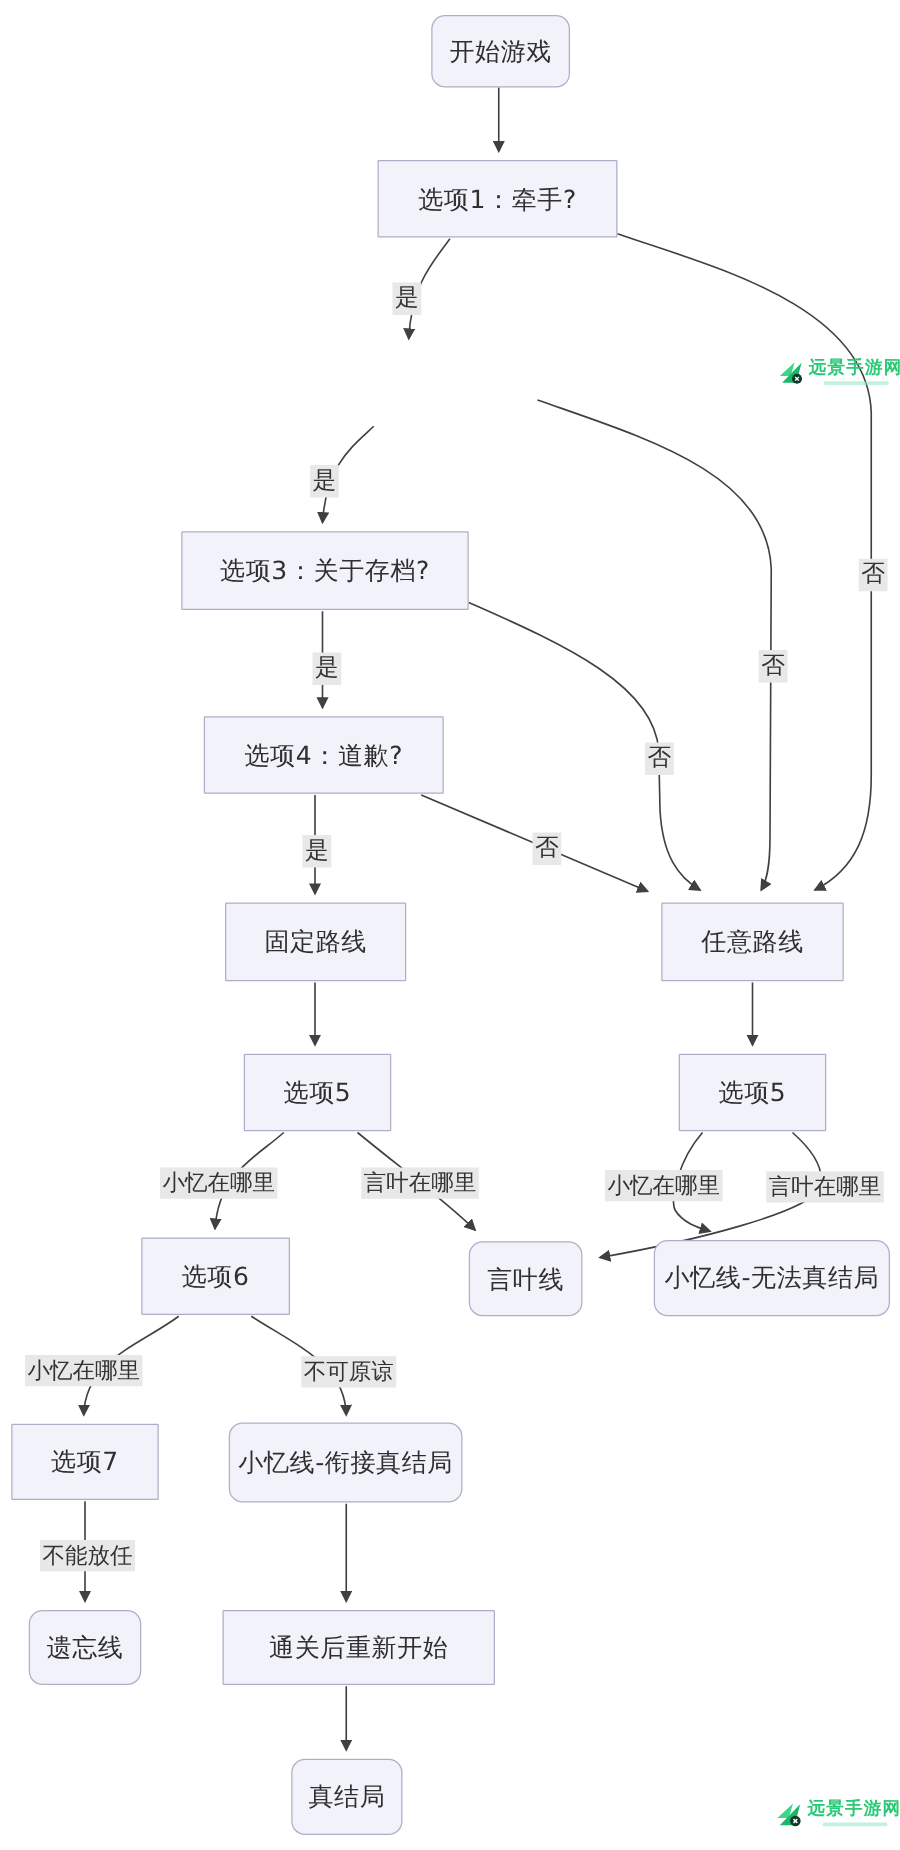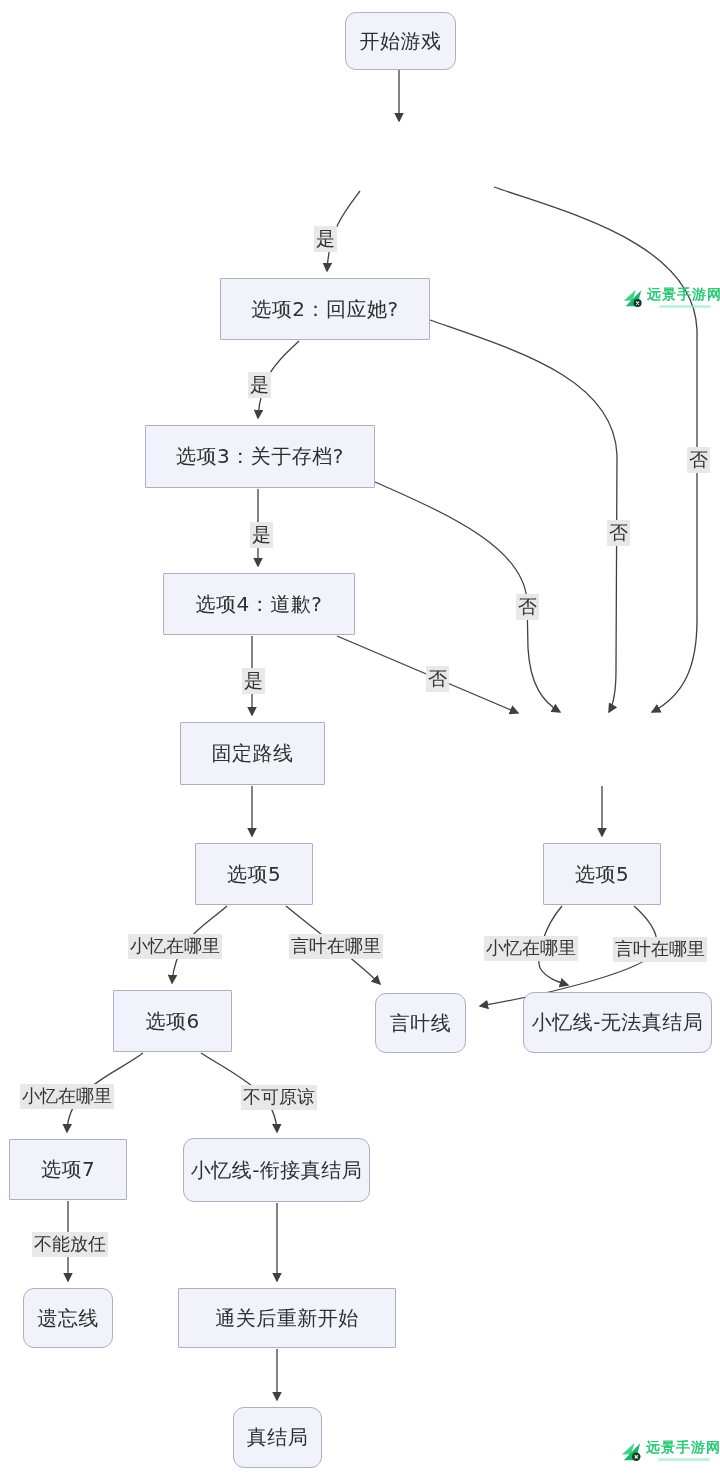--- a/index.html
+++ b/index.html
@@ -64,24 +64,25 @@
       <path d="M634,906 C652,922 661,938 655,952 C643,970 560,992 480,1006" marker-end="url(#arr)"></path>
       <path d="M143,1053 C112,1076 68,1088 67,1132" marker-end="url(#arr)"></path>
       <path d="M201,1053 C240,1078 276,1092 277,1132" marker-end="url(#arr)"></path>
       <path d="M68,1201 L68,1281" marker-end="url(#arr)"></path>
       <path d="M277,1203 L277,1281" marker-end="url(#arr)"></path>
       <path d="M277,1349 L277,1400" marker-end="url(#arr)"></path>
     </g>
   </svg>
 
   <div class="node round" style="left:345px;top:12px;width:111px;height:58px">开始游戏</div>
-  <div class="node rect" style="left:220px;top:278px;width:210px;height:62px">选项2：回应她?</div>
+  <div class="node rect" style="left:302px;top:128px;width:192px;height:62px">选项1：牵手?</div>
   <div class="node rect" style="left:145px;top:425px;width:230px;height:63px">选项3：关于存档?</div>
   <div class="node rect" style="left:163px;top:573px;width:192px;height:62px">选项4：道歉?</div>
   <div class="node rect" style="left:180px;top:722px;width:145px;height:63px">固定路线</div>
+  <div class="node rect" style="left:529px;top:722px;width:146px;height:63px">任意路线</div>
   <div class="node rect" style="left:195px;top:843px;width:118px;height:62px">选项5</div>
   <div class="node rect" style="left:543px;top:843px;width:118px;height:62px">选项5</div>
   <div class="node rect" style="left:113px;top:990px;width:119px;height:62px">选项6</div>
   <div class="node round" style="left:375px;top:993px;width:91px;height:60px">言叶线</div>
   <div class="node round" style="left:523px;top:992px;width:189px;height:61px">小忆线-无法真结局</div>
   <div class="node rect" style="left:9px;top:1139px;width:118px;height:61px">选项7</div>
   <div class="node round" style="left:183px;top:1138px;width:187px;height:64px">小忆线-衔接真结局</div>
   <div class="node round" style="left:23px;top:1288px;width:90px;height:60px">遗忘线</div>
   <div class="node rect" style="left:178px;top:1288px;width:218px;height:60px">通关后重新开始</div>
   <div class="node round" style="left:233px;top:1407px;width:89px;height:61px">真结局</div>

